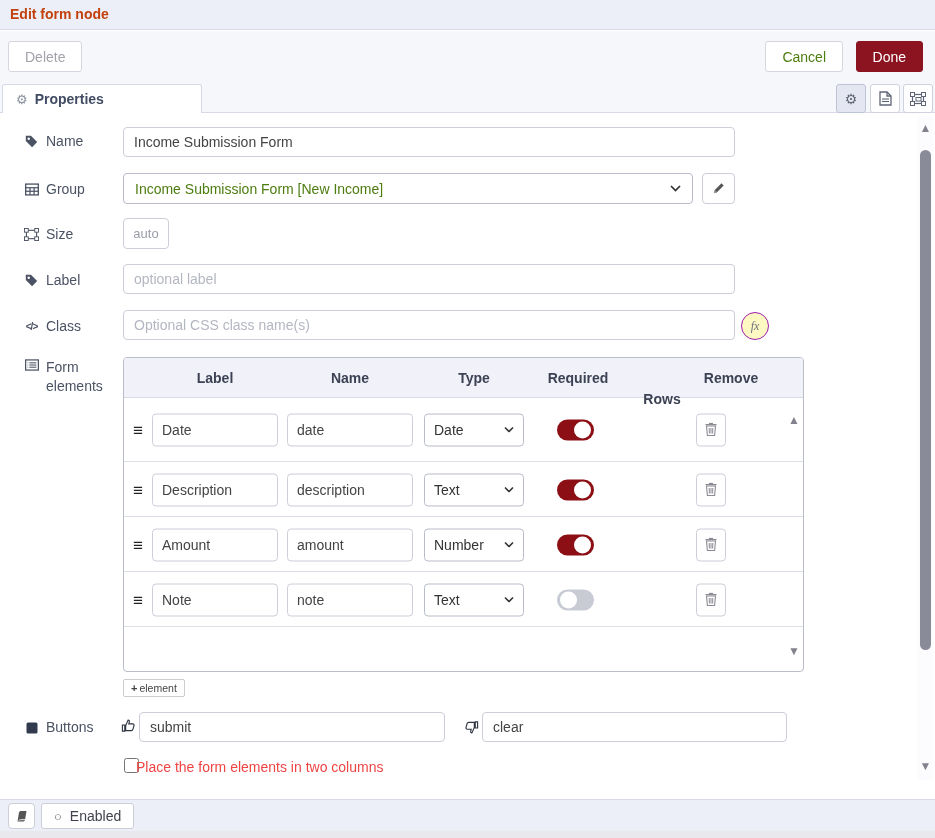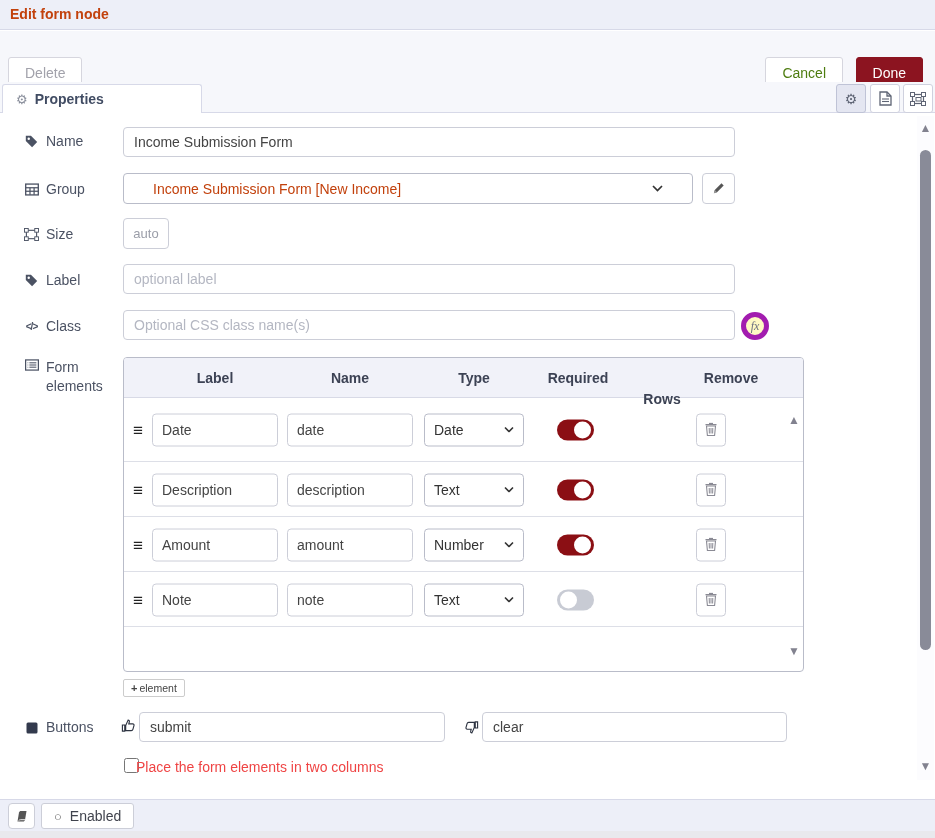--- a/index.html
+++ b/index.html
@@ -5,21 +5,21 @@
   * { box-sizing: border-box; margin: 0; padding: 0; }
   html,body { background:#fff; }
   body { font-family:"Liberation Sans", sans-serif; }
   #root { position:relative; width:935px; height:838px; background:#fff; overflow:hidden; font-size:14px; color:#444; }
 
   
   .dlg-header { position:absolute; top:0; left:0; right:0; height:30px; background:#edeff8; border-bottom:1px solid #d7d9e8; line-height:29px; padding-left:10px; font-weight:bold; color:#c2410c; }
 
   
   .toolbar { position:absolute; top:31px; left:0; right:0; height:51px; background:#f6f7fb; }
-  .btn { font-family:"Liberation Sans",sans-serif; font-size:14px; background:#fff; border:1px solid #d6d6de; border-radius:3px; cursor:pointer;margin-top:16px; }
+  .btn { font-family:"Liberation Sans",sans-serif; font-size:14px; background:#fff; border:1px solid #d6d6de; border-radius:3px; cursor:pointer; }
   .btn-delete { position:absolute; left:8px; top:10px; height:31px; padding:0 16px; color:#a2a2ab; }
   .btn-cancel { position:absolute; right:92px; top:10px; height:31px; padding:0 16px; color:#4d7c0f; }
   .btn-done { position:absolute; right:12px; top:10px; height:31px; padding:0 16px; background:#8c1420; border:1px solid #8c1420; color:#fff; }
 
   
   .tabbar { position:absolute; top:82px; left:0; right:0; height:31px; background:#f6f7fb; border-bottom:1px solid #d7d9e8; }
   .tab { position:absolute; left:2px; top:2px; width:200px; height:29px; background:#fff; border:1px solid #d7d9e8; border-bottom:none; border-radius:3px 3px 0 0; display:flex; align-items:center; gap:7px; padding-left:13px; font-weight:bold; color:#414c63; }
   .tab .gear-glyph { color:#8a8f9c; font-size:13px; font-weight:normal; }
   .tab-iconbtn { position:absolute; top:2px; width:30px; height:29px; background:#fff; border:1px solid #cfd1de; border-radius:3px; display:flex; align-items:center; justify-content:center; cursor:pointer; }
   .tab-iconbtn.active { background:#e4e6f1; border-color:#bfc3d6; }
@@ -27,24 +27,24 @@
 
   
   .field-label { position:absolute; left:24px; display:flex; gap:7px; align-items:center; color:#4b5263; }
   .field-label.wrap { width:86px; align-items:flex-start; line-height:19px; }
   .lbl-icon { display:inline-flex; width:15px; justify-content:center; flex:none; margin-top:1px; }
   .code-glyph { font-size:10px; font-weight:bold; color:#4b5263; letter-spacing:-1px; }
 
   
   .text-input { position:absolute; height:30px; border:1px solid #ccced8; border-radius:4px; padding:0 10px; font-size:14px; color:#444; font-family:"Liberation Sans",sans-serif; background:#fff; }
   .text-input::placeholder { color:#b4b7c2; }
-  .fake-select { position:absolute; height:31px; border:1px solid #b9bcc9; border-radius:4px; background:#fff; display:flex; align-items:center; justify-content:space-between; padding:0 29px; cursor:pointer; color:#c2410c; }
+  .fake-select { position:absolute; height:31px; border:1px solid #b9bcc9; border-radius:4px; background:#fff; display:flex; align-items:center; justify-content:space-between; padding:0 11px; cursor:pointer; color:#4d7c0f; }
   .sq-btn { position:absolute; background:#fff; border:1px solid #ccced8; border-radius:4px; display:flex; align-items:center; justify-content:center; cursor:pointer; }
   .auto-btn { position:absolute; left:123px; top:218px; width:46px; height:31px; background:#fff; border:1px solid #ccced8; border-radius:4px; color:#9a9da8; font-size:13px; font-family:"Liberation Sans",sans-serif; cursor:pointer; }
-  .fx-btn { position:absolute; left:741px; top:312px; width:28px; height:28px; border-radius:50%; border:5px solid #a21caf; background:#fef9c3; color:#6c7180; font-style:italic; font-family:"Liberation Serif",serif; font-size:12px; display:flex; align-items:center; justify-content:center; cursor:pointer; }
+  .fx-btn { position:absolute; left:741px; top:312px; width:28px; height:28px; border-radius:50%; border:1px solid #a21caf; background:#fef9c3; color:#6c7180; font-style:italic; font-family:"Liberation Serif",serif; font-size:12px; display:flex; align-items:center; justify-content:center; cursor:pointer; }
 
   
   .el-table { position:absolute; left:123px; top:357px; width:681px; height:315px; border:1px solid #b9bcc9; border-radius:4px; background:#fff; overflow:hidden; }
   .el-thead { position:relative; height:40px; background:#f1f2f9; border-bottom:1px solid #d8dae6; }
   .el-thead span { position:absolute; top:0; line-height:40px; text-align:center; font-weight:bold; color:#3c4254; }
   .el-body { position:relative; height:274px; }
   .el-row { position:absolute; left:0; right:0; border-bottom:1px solid #dddfe7; }
   .el-row .drag { position:absolute; left:9px; top:50%; transform:translateY(-50%); font-size:17px; font-weight:bold; color:#222; cursor:grab; line-height:1; }
   .cell-input { position:absolute; top:50%; transform:translateY(-50%); height:33px; border:1px solid #ccced8; border-radius:4px; padding:0 9px; font-size:14px; color:#444; font-family:"Liberation Sans",sans-serif; }
   .cell-select { position:absolute; top:50%; transform:translateY(-50%); left:300px; width:100px; height:33px; border:1px solid #b9bcc9; border-radius:4px; background:#fff; display:flex; align-items:center; justify-content:space-between; padding:0 9px; color:#333; cursor:pointer; }

